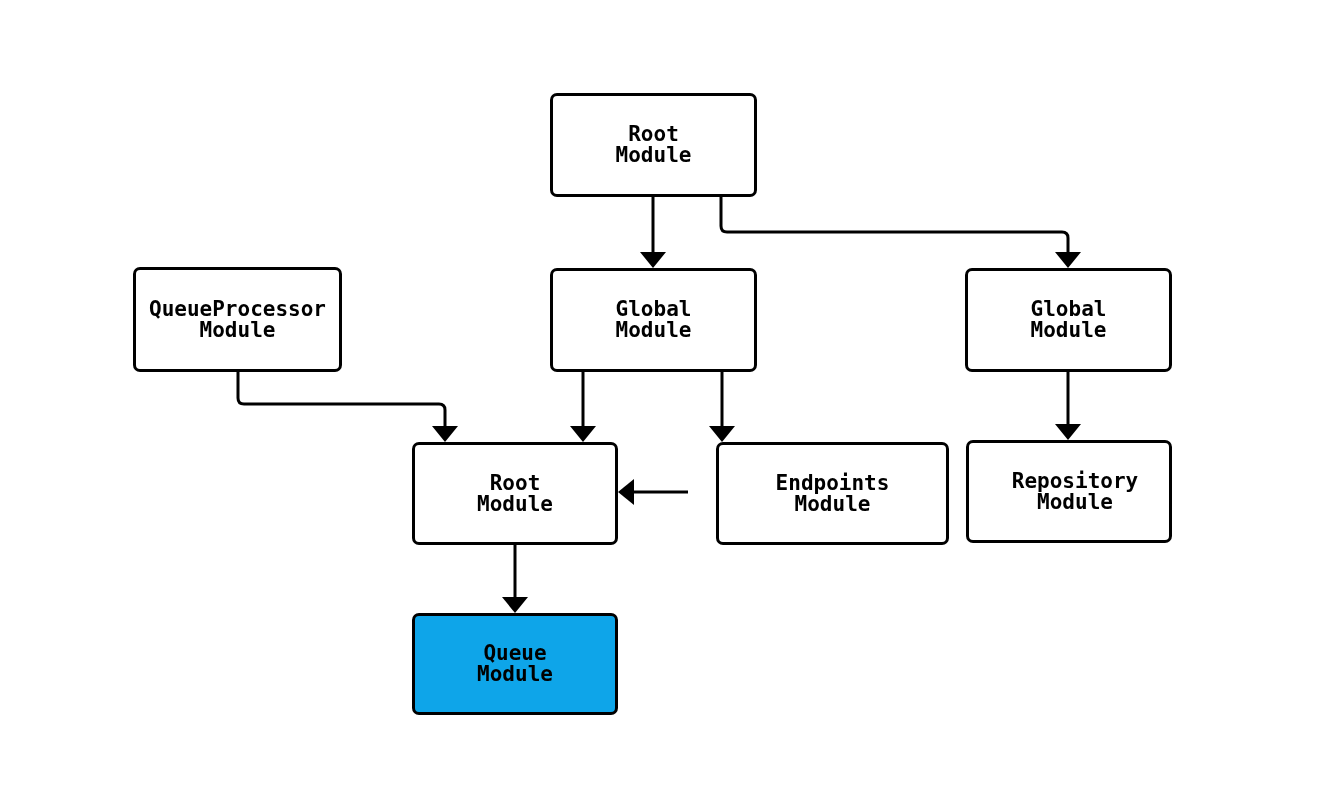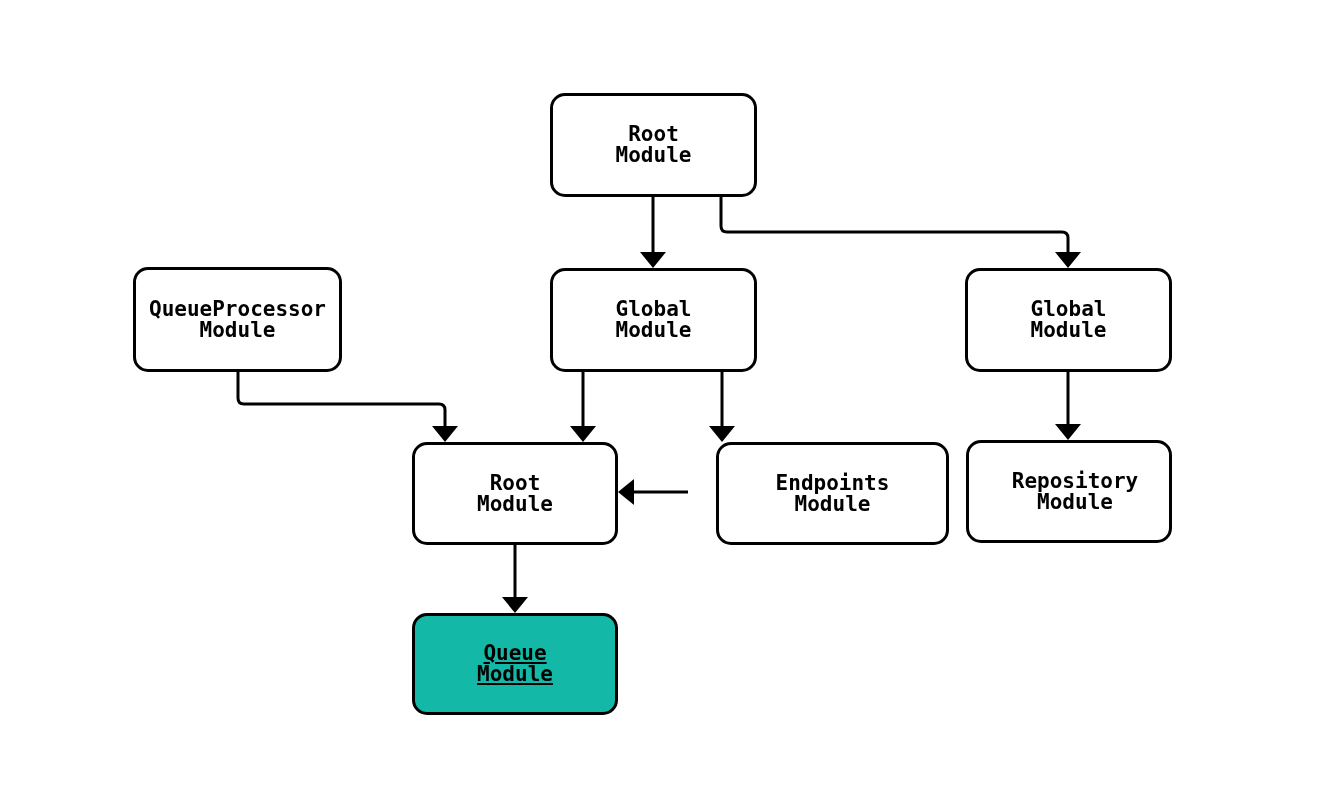--- a/index.html
+++ b/index.html
@@ -21,21 +21,21 @@
     position: absolute;
     left: 0;
     top: 0;
     width: 100%;
     height: 100%;
   }
   .node {
     position: absolute;
     box-sizing: border-box;
     border: 3px solid #000000;
-    border-radius: 15px;
+    border-radius: 7px;
     background: #ffffff;
     display: flex;
     flex-direction: column;
     align-items: center;
     justify-content: center;
     text-align: center;
     font-size: 21px;
     line-height: 21px;
     font-weight: bold;
     color: #000000;
@@ -65,15 +65,15 @@
       <polygon points="515,613 502,597 528,597" fill="#000000"></polygon>
     </svg>
   <div id="node-layer" class="node-layer">
       <div class="node" style="left: 550px; top: 93px; width: 207px; height: 104px; border-color: rgb(0, 0, 0); background: rgb(255, 255, 255); color: rgb(0, 0, 0);"><span>Root</span><span>Module</span></div>
       <div class="node" style="left: 133px; top: 267px; width: 209px; height: 105px; border-color: rgb(0, 0, 0); background: rgb(255, 255, 255); color: rgb(0, 0, 0);"><span>QueueProcessor</span><span>Module</span></div>
       <div class="node" style="left: 550px; top: 268px; width: 207px; height: 104px; border-color: rgb(0, 0, 0); background: rgb(255, 255, 255); color: rgb(0, 0, 0);"><span>Global</span><span>Module</span></div>
       <div class="node" style="left: 965px; top: 268px; width: 207px; height: 104px; border-color: rgb(0, 0, 0); background: rgb(255, 255, 255); color: rgb(0, 0, 0);"><span>Global</span><span>Module</span></div>
       <div class="node" style="left: 412px; top: 442px; width: 206px; height: 103px; border-color: rgb(0, 0, 0); background: rgb(255, 255, 255); color: rgb(0, 0, 0);"><span>Root</span><span>Module</span></div>
       <div class="node" style="left: 688px; top: 442px; width: 233px; height: 103px; border-color: rgb(0, 0, 0); background: rgb(255, 255, 255); color: rgb(0, 0, 0); margin-left: 28px;"><span>Endpoints</span><span>Module</span></div>
       <div class="node" style="left: 966px; top: 440px; width: 206px; height: 103px; border-color: rgb(0, 0, 0); background: rgb(255, 255, 255); color: rgb(0, 0, 0); padding-left: 12px;"><span>Repository</span><span>Module</span></div>
-      <div class="node" style="left: 412px; top: 613px; width: 206px; height: 102px; border-color: rgb(0, 0, 0); background: #14b8a6; color: rgb(0, 0, 0); text-decoration: underline;"><span>Queue</span><span>Module</span></div>
+      <div class="node" style="left: 412px; top: 613px; width: 206px; height: 102px; border-color: rgb(0, 0, 0); background: #0ea5e9; color: rgb(0, 0, 0);"><span>Queue</span><span>Module</span></div>
     </div>
 </div>
 
 </body></html>

